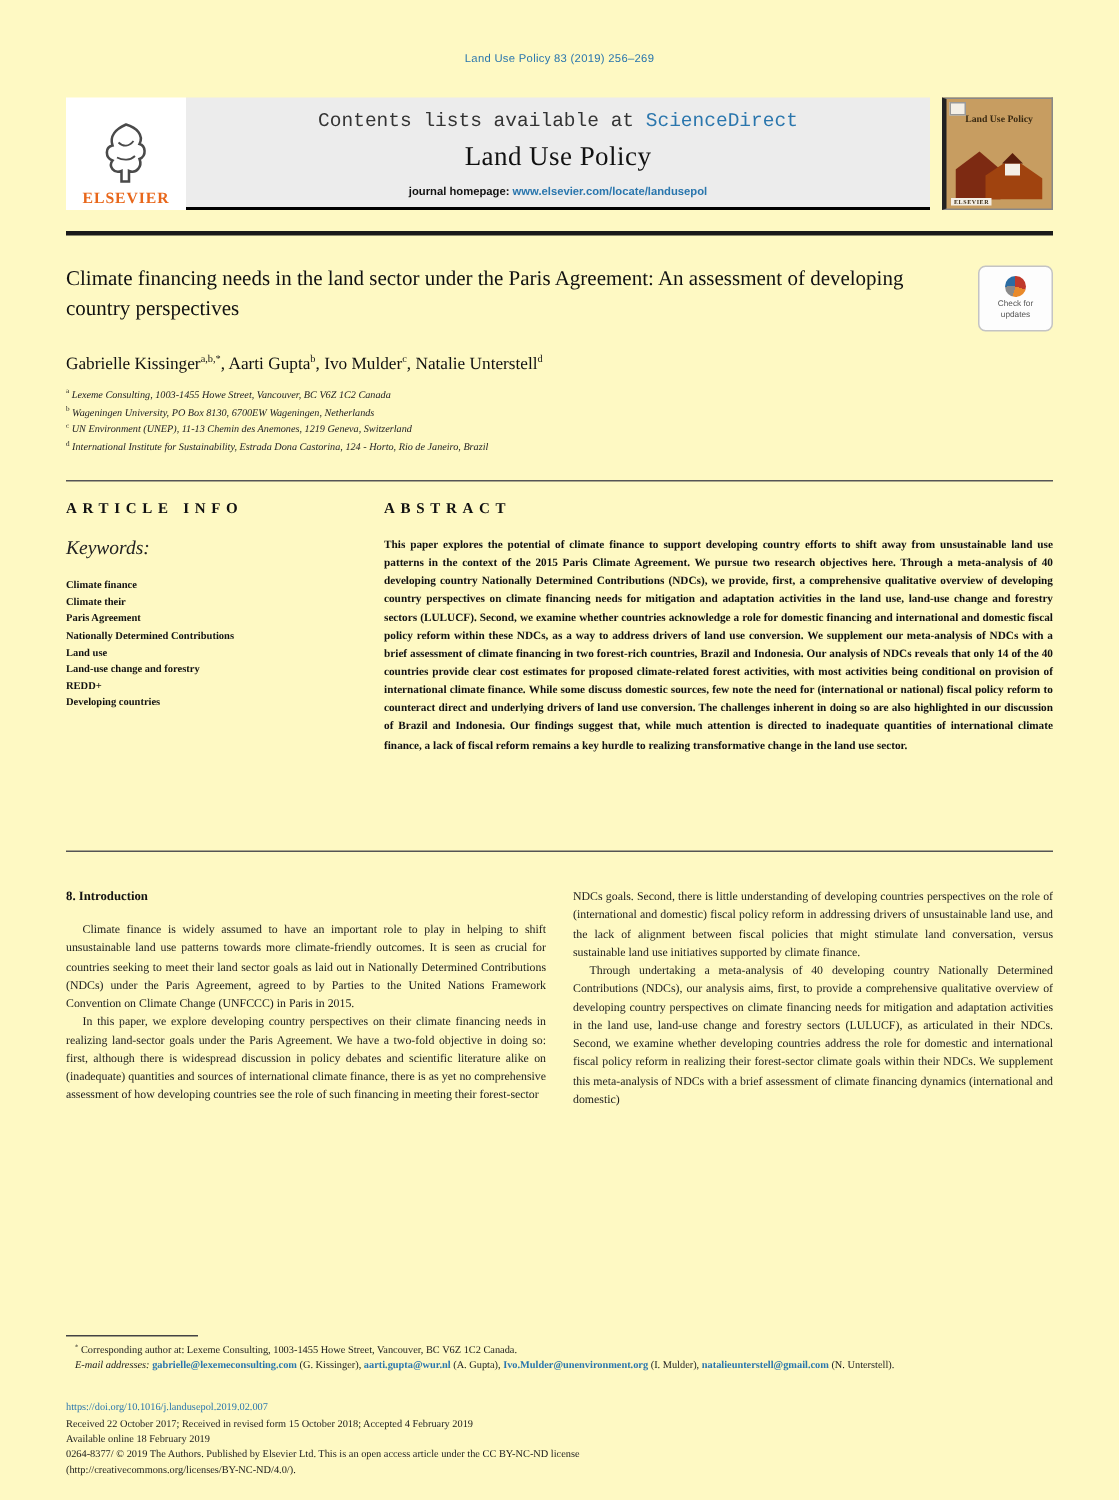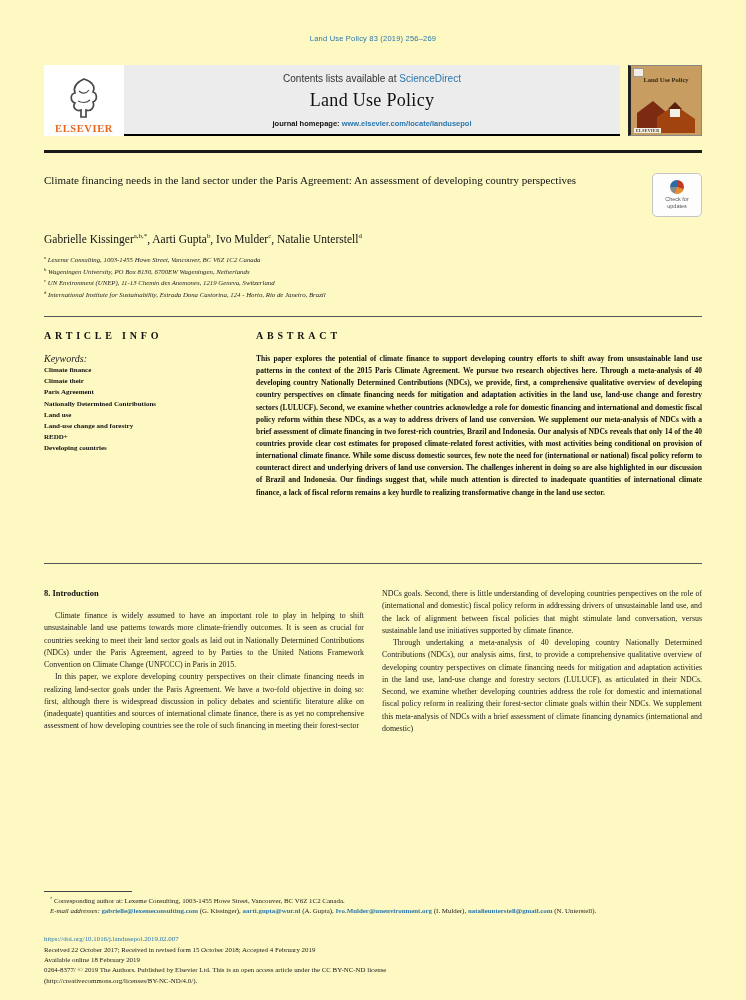--- a/index.html
+++ b/index.html
@@ -35,21 +35,21 @@
     font-family:"Liberation Serif", serif;font-weight:bold;
     color:#e8671b;font-size:10.5px;letter-spacing:.6px;margin-top:2px;
   }
   .mast-center{
     flex:1;background:#ececec;
     border-bottom:2px solid #000;
     text-align:center;
     padding:8px 10px 6px 10px;
     display:flex;flex-direction:column;justify-content:space-between;
   }
-  .contents-line{font-family:Liberation Sans, sans-serif;font-size:10px;color:#333;}
+  .contents-line{font-family:Liberation Mono, monospace;font-size:13px;color:#333;}
   .mast-title{font-size:18px;color:#111;letter-spacing:.3px;padding:6px 0 8px 0;}
   .homepage-line{font-family:"Liberation Sans", sans-serif;font-size:7.5px;font-weight:bold;color:#111;}
   .cover-box{
     width:70px;margin-left:8px;
     border:1px solid #888;border-left:3px solid #222;
     background:#c79d61;position:relative;
     display:flex;flex-direction:column;align-items:center;
     overflow:hidden;
   }
   .cover-chip{position:absolute;top:2px;left:2px;width:9px;height:7px;background:#f4efe6;border:.5px solid #999;}
@@ -61,21 +61,21 @@
   .cover-pub{
     position:absolute;bottom:2px;left:3px;
     font-size:4px;color:#3a2a12;font-weight:bold;letter-spacing:.4px;
     background:#f4efe6;padding:0 2px;
   }
   .title-rule{height:3px;background:#1a1a1a;margin-top:14px;}
   
   .title-row{display:flex;margin-top:20px;}
   h1{
     flex:1;margin:0 26px 0 0;
-    font-size:11px;font-weight:normal;line-height:1.45;color:#111;
+    font-size:14px;font-weight:normal;line-height:1.45;color:#111;
   }
   .badge{
     width:48px;height:42px;flex:none;align-self:flex-start;
     border:1px solid #c4c4c4;border-radius:5px;background:#fdfdfd;
     display:flex;flex-direction:column;align-items:center;justify-content:center;gap:2px;
     cursor:pointer;
   }
   .badge-icon{
     width:14px;height:14px;border-radius:50%;
     background:conic-gradient(#c0392b 0 30%, #e98a2b 30% 55%, #8a8a8a 55% 75%, #2b6ca3 75% 100%);
@@ -91,21 +91,21 @@
     border-top:1px solid #555;border-bottom:1px solid #555;
     display:flex;gap:16px;
     padding:13px 0 16px 0;
     min-height:248px;box-sizing:border-box;
   }
   .info-col{width:196px;flex:none;}
   .abs-col{flex:1;}
   .col-heading{
     font-size:10px;font-weight:bold;letter-spacing:.38em;color:#111;margin-bottom:12px;
   }
-  .kw-label{font-size:10px;font-style:italic;color:#222;margin-bottom:1px;}
+  .kw-label{font-size:13px;font-style:italic;color:#222;margin-bottom:12px;}
   .kw{font-size:7px;font-weight:bold;line-height:1.6;color:#111;}
   .abs-text{
     margin:0;font-size:7.5px;font-weight:bold;line-height:1.62;
     text-align:justify;color:#111;
   }
   
   .body{display:flex;gap:18px;margin-top:24px;}
   .body-col{flex:1;min-width:0;}
   h2{font-size:8.5px;margin:0 0 12px 0;color:#111;}
   .body-col p{

